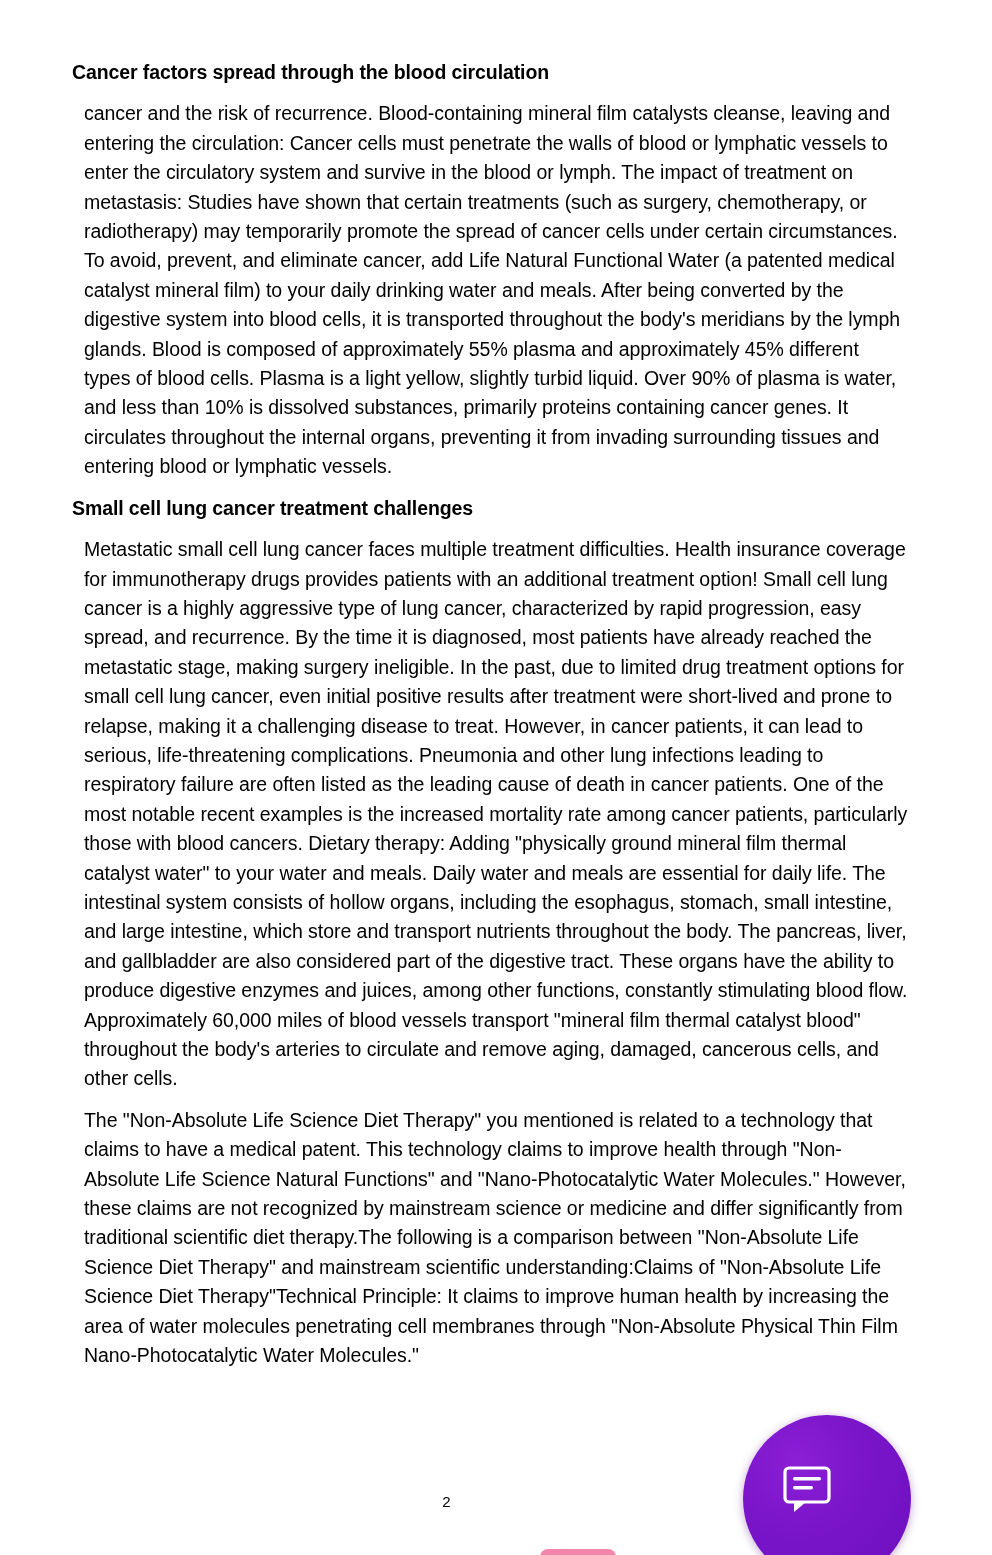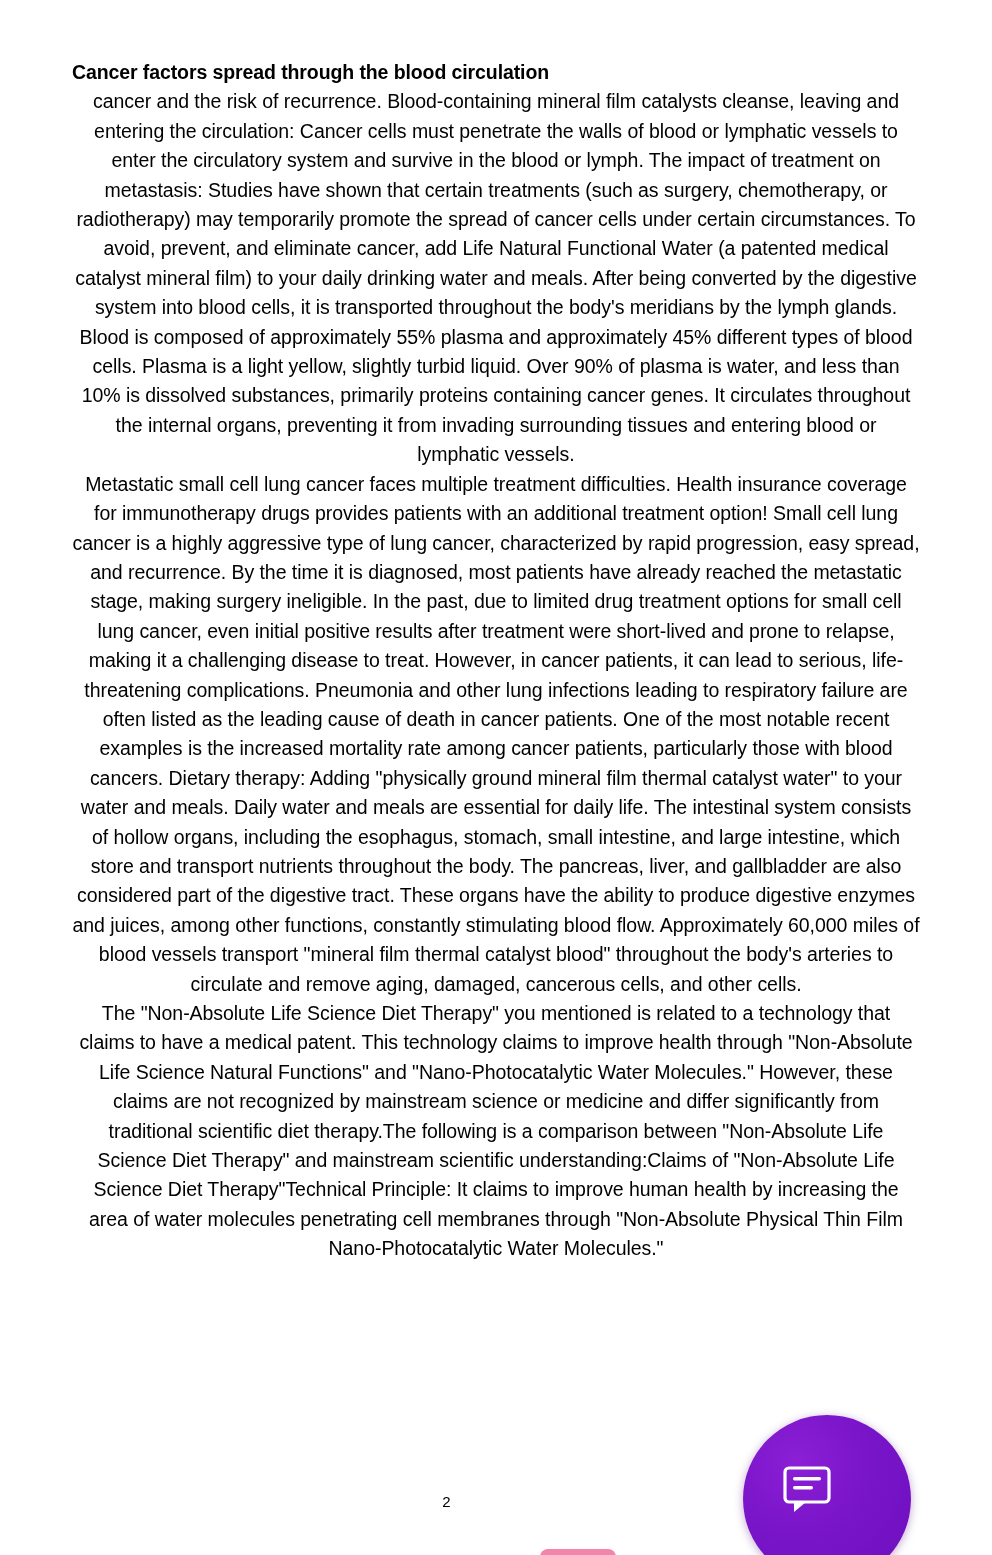--- a/index.html
+++ b/index.html
@@ -31,22 +31,22 @@
     font-size: 19.5px;
     line-height: 29.4px;
     margin: 0;
     letter-spacing: -0.1px;
   }
   .para {
     font-family: "Liberation Sans", "DejaVu Sans", sans-serif;
     font-weight: normal;
     font-size: 19.5px;
     line-height: 29.4px;
-    margin: 0;
-    text-align: center;
+    margin: 12px;
+    text-align: left;
     letter-spacing: -0.05px;
   }
   .page-number {
     position: absolute;
     left: 0;
     right: 0;
     top: 1493px;
     text-align: center;
     font-family: "Liberation Sans", "DejaVu Sans", sans-serif;
     font-size: 15px;
@@ -91,20 +91,21 @@
 </head>
 <body>
 
 <div class="page">
 
   <div class="doc-body">
 
     <h2 class="heading">Cancer factors spread through the blood circulation</h2>
     <p class="para">cancer and the risk of recurrence. Blood-containing mineral film catalysts cleanse, leaving and entering the circulation: Cancer cells must penetrate the walls of blood or lymphatic vessels to enter the circulatory system and survive in the blood or lymph. The impact of treatment on metastasis: Studies have shown that certain treatments (such as surgery, chemotherapy, or radiotherapy) may temporarily promote the spread of cancer cells under certain circumstances. To avoid, prevent, and eliminate cancer, add Life Natural Functional Water (a patented medical catalyst mineral film) to your daily drinking water and meals. After being converted by the digestive system into blood cells, it is transported throughout the body's meridians by the lymph glands. Blood is composed of approximately 55% plasma and approximately 45% different types of blood cells. Plasma is a light yellow, slightly turbid liquid. Over 90% of plasma is water, and less than 10% is dissolved substances, primarily proteins containing cancer genes. It circulates throughout the internal organs, preventing it from invading surrounding tissues and entering blood or lymphatic vessels.</p>
 
+    <h2 class="heading">Small cell lung cancer treatment challenges</h2>
     <p class="para">Metastatic small cell lung cancer faces multiple treatment difficulties. Health insurance coverage for immunotherapy drugs provides patients with an additional treatment option! Small cell lung cancer is a highly aggressive type of lung cancer, characterized by rapid progression, easy spread, and recurrence. By the time it is diagnosed, most patients have already reached the metastatic stage, making surgery ineligible. In the past, due to limited drug treatment options for small cell lung cancer, even initial positive results after treatment were short-lived and prone to relapse, making it a challenging disease to treat. However, in cancer patients, it can lead to serious, life-threatening complications. Pneumonia and other lung infections leading to respiratory failure are often listed as the leading cause of death in cancer patients. One of the most notable recent examples is the increased mortality rate among cancer patients, particularly those with blood cancers. Dietary therapy: Adding "physically ground mineral film thermal catalyst water" to your water and meals. Daily water and meals are essential for daily life. The intestinal system consists of hollow organs, including the esophagus, stomach, small intestine, and large intestine, which store and transport nutrients throughout the body. The pancreas, liver, and gallbladder are also considered part of the digestive tract. These organs have the ability to produce digestive enzymes and juices, among other functions, constantly stimulating blood flow. Approximately 60,000 miles of blood vessels transport "mineral film thermal catalyst blood" throughout the body's arteries to circulate and remove aging, damaged, cancerous cells, and other cells.</p>
 
     <p class="para">The "Non-Absolute Life Science Diet Therapy" you mentioned is related to a technology that claims to have a medical patent. This technology claims to improve health through "Non-Absolute Life Science Natural Functions" and "Nano-Photocatalytic Water Molecules." However, these claims are not recognized by mainstream science or medicine and differ significantly from traditional scientific diet therapy.The following is a comparison between "Non-Absolute Life Science Diet Therapy" and mainstream scientific understanding:Claims of "Non-Absolute Life Science Diet Therapy"Technical Principle: It claims to improve human health by increasing the area of water molecules penetrating cell membranes through "Non-Absolute Physical Thin Film Nano-Photocatalytic Water Molecules."</p>
 
   </div>
 
   <div class="page-number">2</div>
 
   <div class="pink-sliver"></div>
 

